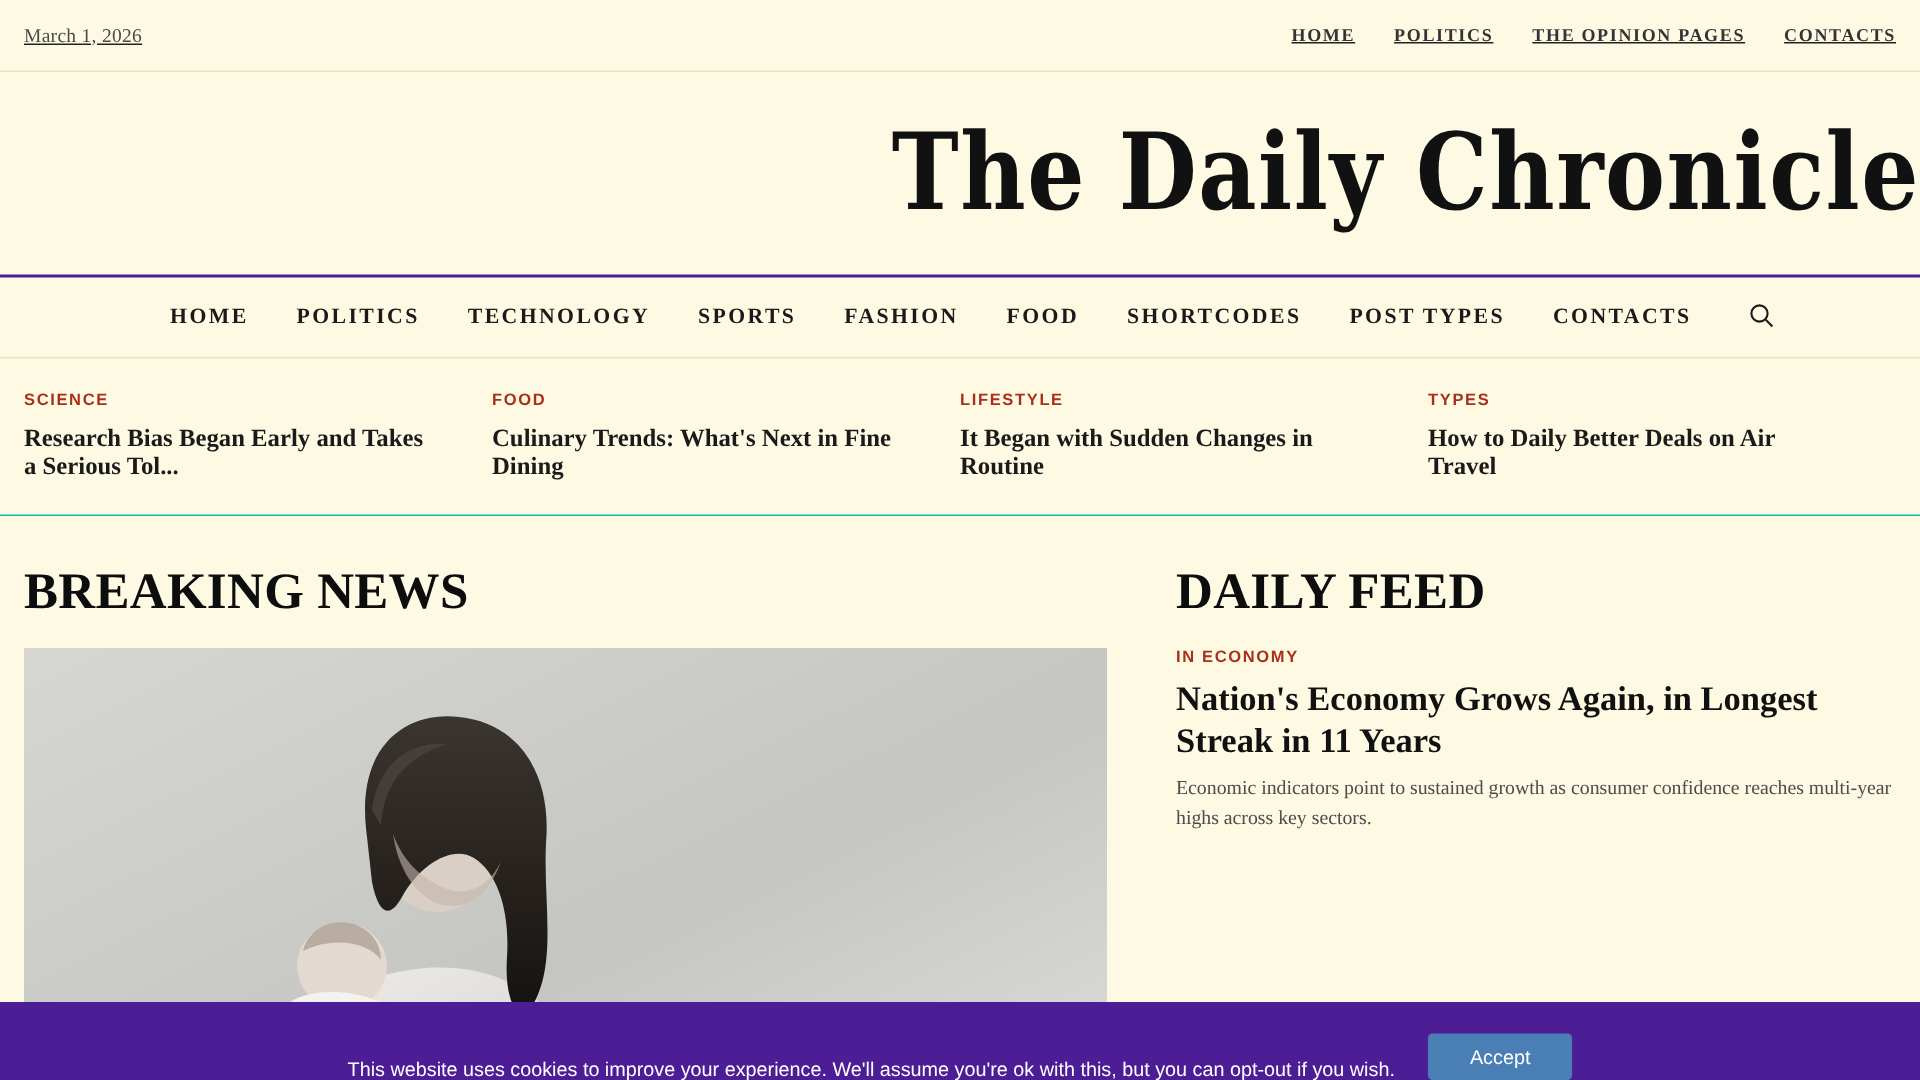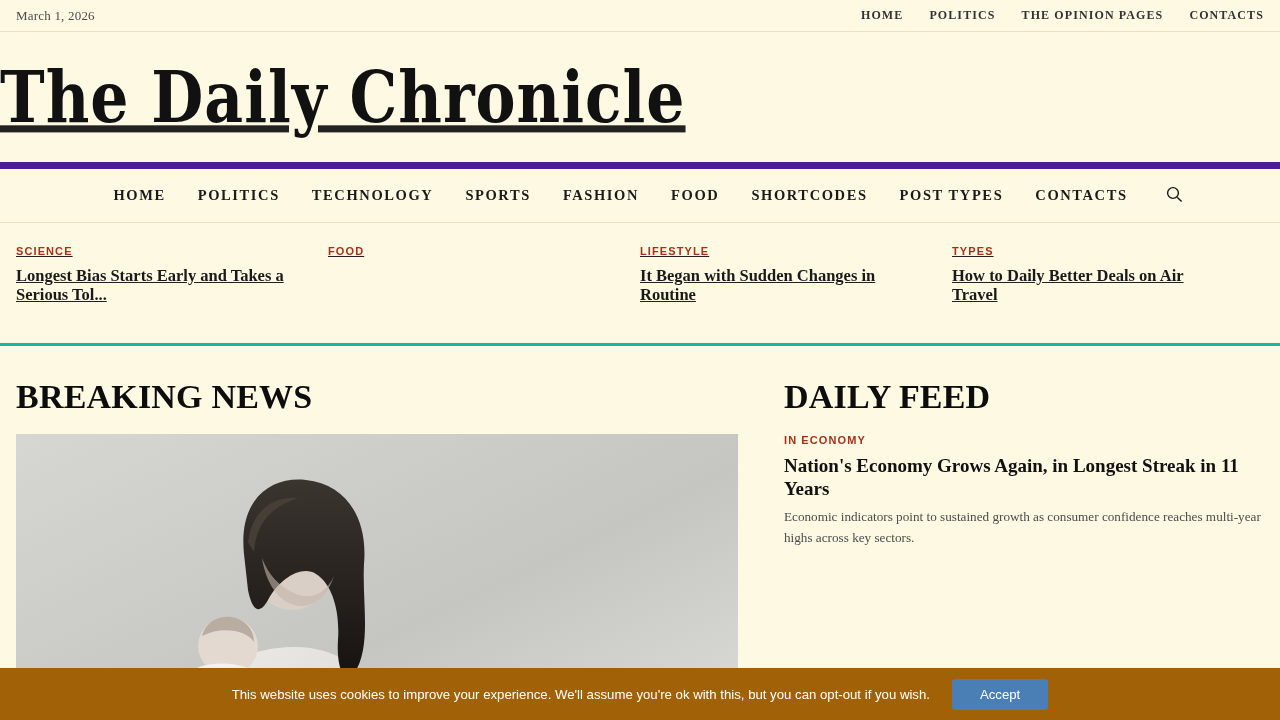--- a/index.html
+++ b/index.html
@@ -9,27 +9,28 @@
     height: 720px;
     background: #fdf9e3;
     font-family: "Liberation Sans", sans-serif;
     color: #222;
     overflow: hidden;
     position: relative;
   }
 
   
   .topbar {
-    height: 32px;
+    height: 48px;
     display: flex;
     align-items: center;
     justify-content: space-between;
     padding: 0 16px;
     border-bottom: 1px solid #e8e2c4;
     background: #fdf9e3;
+    text-decoration: underline;
   }
   .topbar-date {
     font-family: "Liberation Serif", serif;
     font-size: 13px;
     color: #4a4a4a;
     letter-spacing: .2px;
   }
   .topbar-nav {
     display: flex;
     gap: 26px;
@@ -42,23 +43,22 @@
     color: #333;
     text-decoration: none;
     font-weight: bold;
   }
 
   
   .masthead {
     height: 137px;
     display: flex;
     align-items: center;
-    justify-content: flex-start;
-    border-bottom: 7px solid #4c1d95;
-    text-decoration: underline;
+    justify-content: flex-end;
+    border-bottom: 2px solid #4c1d95;
   }
   .masthead-title {
     font-family: "DejaVu Serif", serif;
     font-weight: bold;
     font-size: 60px;
     letter-spacing: 1px;
     color: #111;
     text-align: center;
     font-style: normal;
     transform: scaleY(1.18);
@@ -91,23 +91,22 @@
     padding: 0;
     display: flex;
     align-items: center;
   }
 
   
   .catstrip {
     display: grid;
     grid-template-columns: repeat(4, 1fr);
     gap: 0;
-    padding: 22px 16px 16px 16px;
-    border-bottom: 3px solid #14b8a6;
-    text-decoration: underline;
+    padding: 22px 16px 0 16px;
+    border-bottom: 1px solid #14b8a6;
   }
   .catstrip-col { padding-right: 40px; padding-bottom: 22px; }
   .catstrip-cat {
     font-family: "Liberation Sans", sans-serif;
     font-size: 11px;
     font-weight: bold;
     letter-spacing: 1.1px;
     color: #a8301a;
     margin-bottom: 9px;
   }
@@ -152,42 +151,42 @@
   .feed-cat {
     font-family: "Liberation Sans", sans-serif;
     font-size: 11px;
     font-weight: bold;
     letter-spacing: 1.1px;
     color: #a8301a;
     margin-bottom: 8px;
   }
   .feed-title {
     font-family: "Liberation Serif", serif;
-    font-size: 19px;
+    font-size: 23px;
     font-weight: bold;
     line-height: 1.22;
     color: #111;
     margin-bottom: 7px;
   }
   .feed-excerpt {
     font-family: Liberation Serif, serif;
     font-size: 13.2px;
     line-height: 1.55;
     color: #4c4c4c;
   }
 
   
   .cookiebar {
     position: absolute;
     left: 0; bottom: 0;
     width: 1280px;
     height: 52px;
-    background: #a16207;
-    display: flex;
-    align-items: center;
+    background: #4c1d95;
+    display: flex;
+    align-items: flex-end;
     justify-content: center;
     gap: 22px;
   }
   .cookie-text {
     font-family: "Liberation Sans", sans-serif;
     font-size: 13.2px;
     color: #ffffff;
   }
   .cookie-accept {
     background: #4a7fb5;
@@ -233,24 +232,25 @@
         <circle cx="7" cy="7" r="5.4" stroke="#1a1a1a" stroke-width="1.4"></circle>
         <line x1="11.2" y1="11.2" x2="15.6" y2="15.6" stroke="#1a1a1a" stroke-width="1.4"></line>
       </svg>
     </span>
   </button>
 </nav>
 
 <div class="catstrip">
   <div class="catstrip-col">
     <div class="catstrip-cat">SCIENCE</div>
-    <div class="catstrip-headline">Longest Bias Starts Early and Takes a Serious Tol...</div>
+    <div class="catstrip-headline">Research Bias Began Early and Takes a Serious Tol...</div>
   </div>
   <div class="catstrip-col">
     <div class="catstrip-cat">FOOD</div>
+    <div class="catstrip-headline">Culinary Trends: What's Next in Fine Dining</div>
   </div>
   <div class="catstrip-col">
     <div class="catstrip-cat">LIFESTYLE</div>
     <div class="catstrip-headline">It Began with Sudden Changes in Routine</div>
   </div>
   <div class="catstrip-col">
     <div class="catstrip-cat">TYPES</div>
     <div class="catstrip-headline">How to Daily Better Deals on Air Travel</div>
   </div>
 </div>

